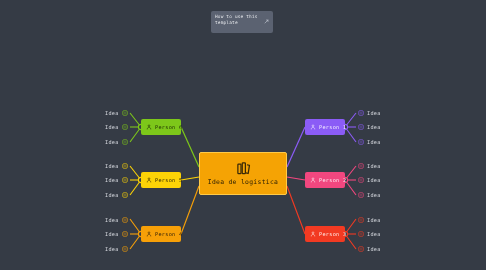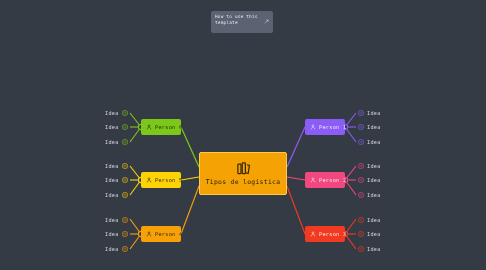--- a/index.html
+++ b/index.html
@@ -166,21 +166,21 @@
       <path d="M2 8 L8 2 M5 2 H8 V5" stroke="#c9ced8" stroke-width="1.2" fill="none" stroke-linecap="round"></path>
     </svg>
   </div>
 
   <div id="center">
     <svg class="cicon" viewBox="0 0 24 24">
       <rect x="3" y="5" width="5" height="15" rx="1" fill="none" stroke="#3a2a06" stroke-width="2"></rect>
       <rect x="10" y="3" width="5" height="17" rx="1" fill="none" stroke="#3a2a06" stroke-width="2"></rect>
       <path d="M17.5 6 L21.5 7 L19.5 20 L15.8 19" fill="none" stroke="#3a2a06" stroke-width="2" stroke-linejoin="round"></path>
     </svg>
-    <div class="clabel">Tipos de logística</div>
+    <div class="clabel">Idea de logística</div>
   </div>
 
   <div id="nodes">
       <div class="person" style="background: rgb(139, 92, 246); top: 119px; width: 40px; left: 305px;">
         <svg class="picon" viewBox="0 0 24 24">
           <circle cx="12" cy="7" r="3.4" fill="none" stroke="#f3ecff" stroke-width="2.4"></circle>
           <path d="M5 20c0-4 3.3-6.4 7-6.4S19 16 19 20" fill="none" stroke="#f3ecff" stroke-width="2.4" stroke-linecap="round"></path>
         </svg>
         <span class="plabel" style="color: rgb(243, 236, 255);">Person 1</span>
       </div>

